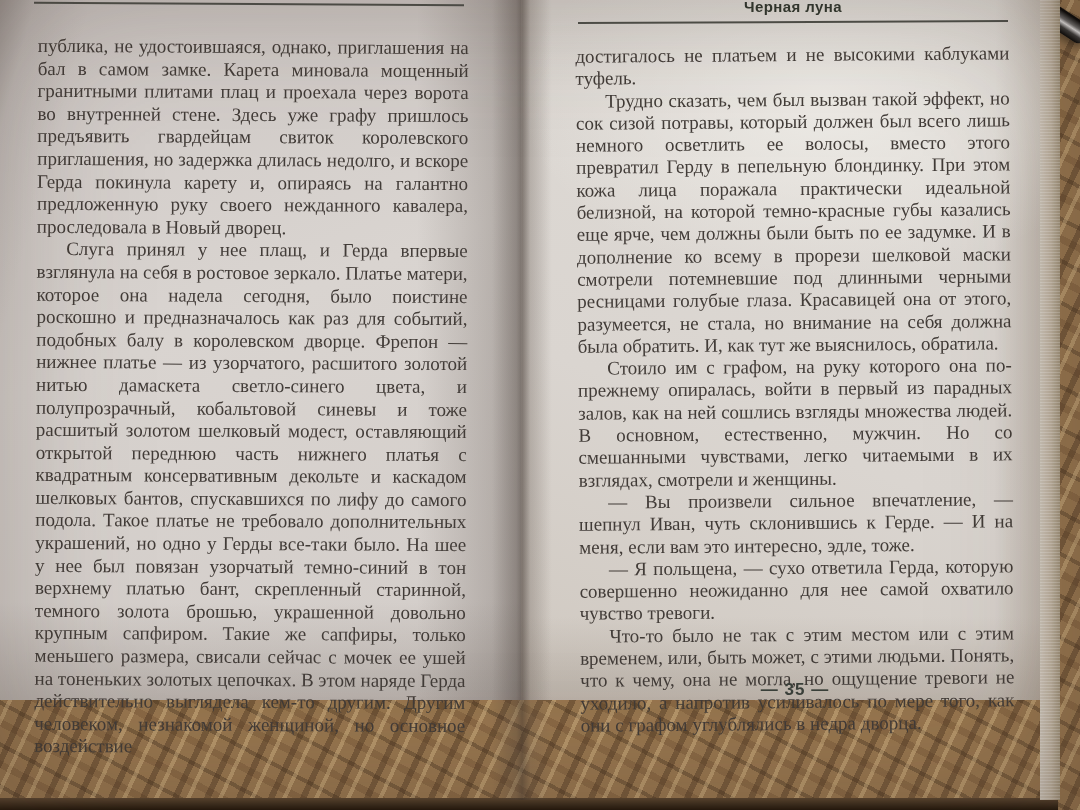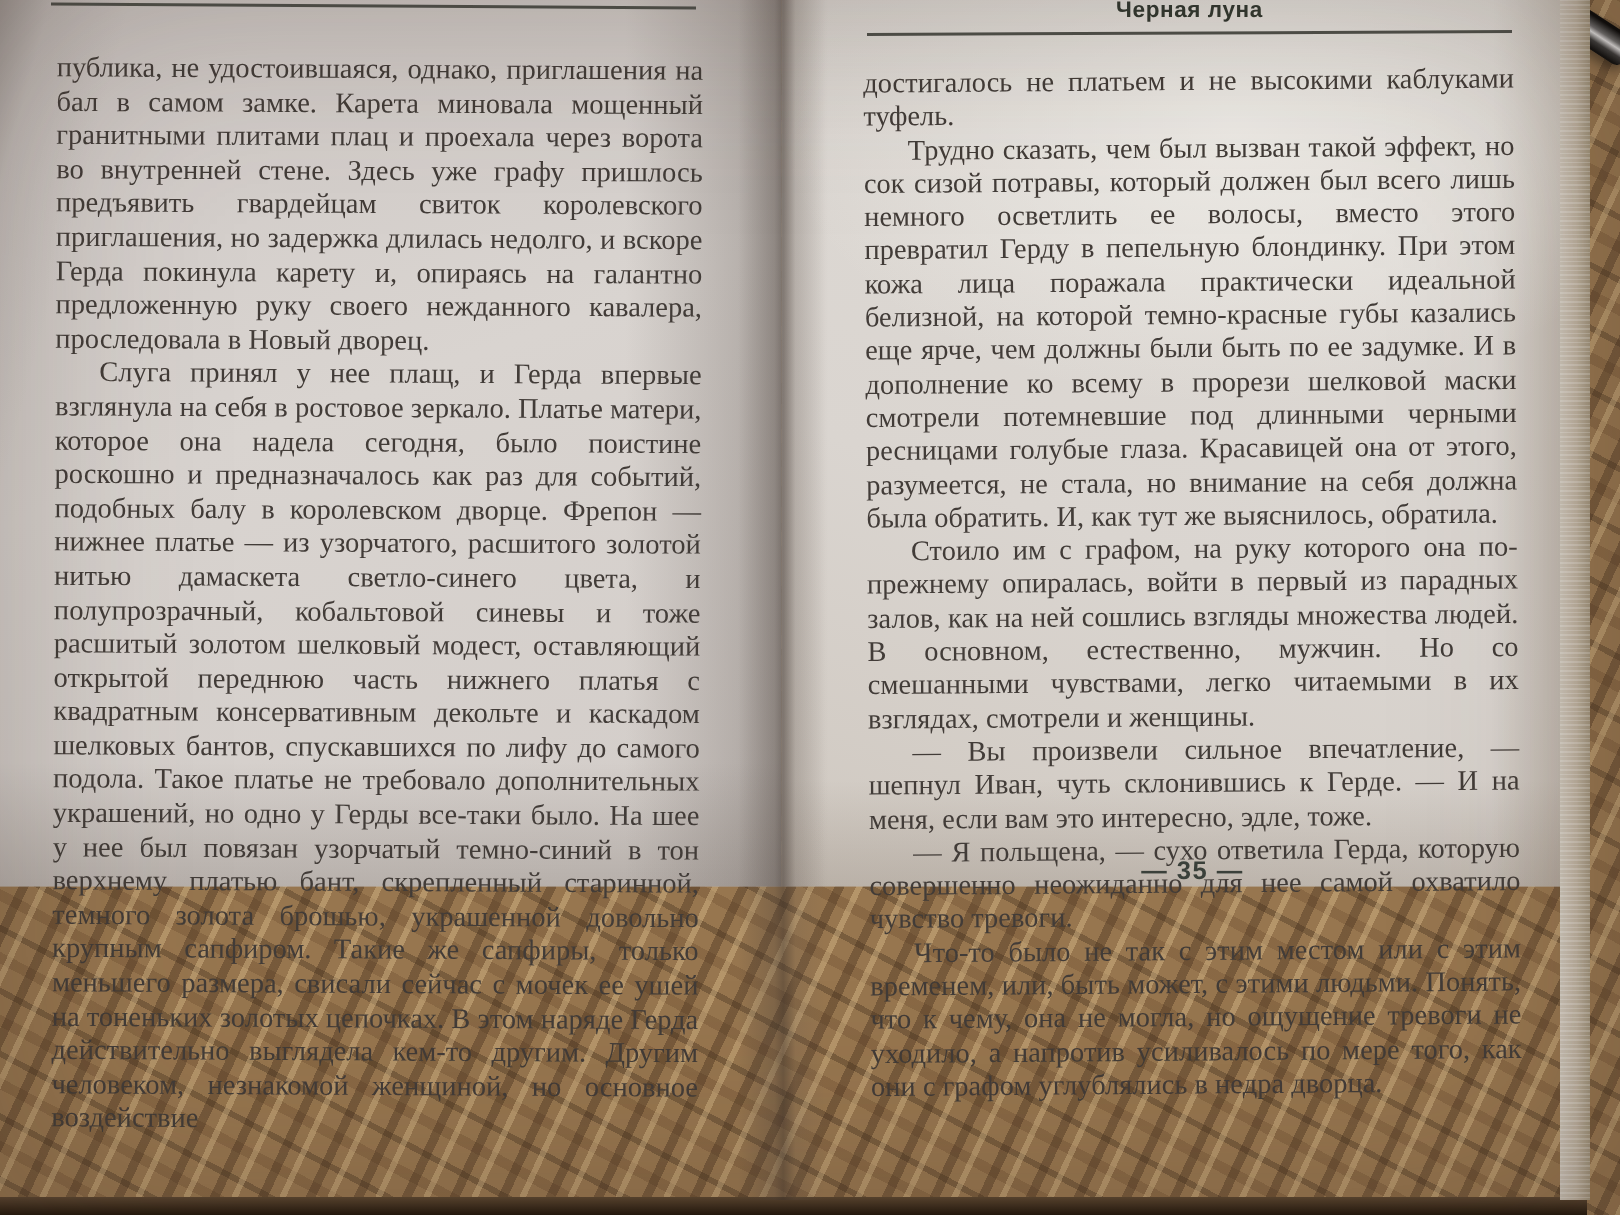--- a/index.html
+++ b/index.html
@@ -24,21 +24,21 @@
   }
   .metal {
     position: absolute; top: -10px; right: -16px;
     width: 130px; height: 22px;
     transform: rotate(33deg);
     background: linear-gradient(to bottom, #060606 8%, #6f6f6f 38%, #e3e3e3 52%, #3b3b3b 72%, #0d0d0d 95%);
     border-radius: 6px;
     box-shadow: 0 4px 8px rgba(0,0,0,0.45);
   }
   .book { position: absolute; left: 0; top: 0; width: 1042px; height: 800px; }
-  .page { position: absolute; top: 0; height: 591px; }
+  .page { position: absolute; top: 0; height: 700px; }
   .page-left {
     left: 0; width: 521px;
     background:
       linear-gradient(105deg, rgba(104,96,92,0.42) 0%, rgba(104,96,92,0.10) 5%, rgba(0,0,0,0) 13%),
       linear-gradient(to right, rgba(0,0,0,0) 80%, rgba(92,82,76,0.34) 99%),
       linear-gradient(to bottom, rgba(0,0,0,0) 86%, rgba(108,98,90,0.28) 100%),
       linear-gradient(160deg, #cfc9c6 0%, #d9d4d0 45%, #d2ccc8 100%);
     text-decoration: underline;
   }
   .page-right {

